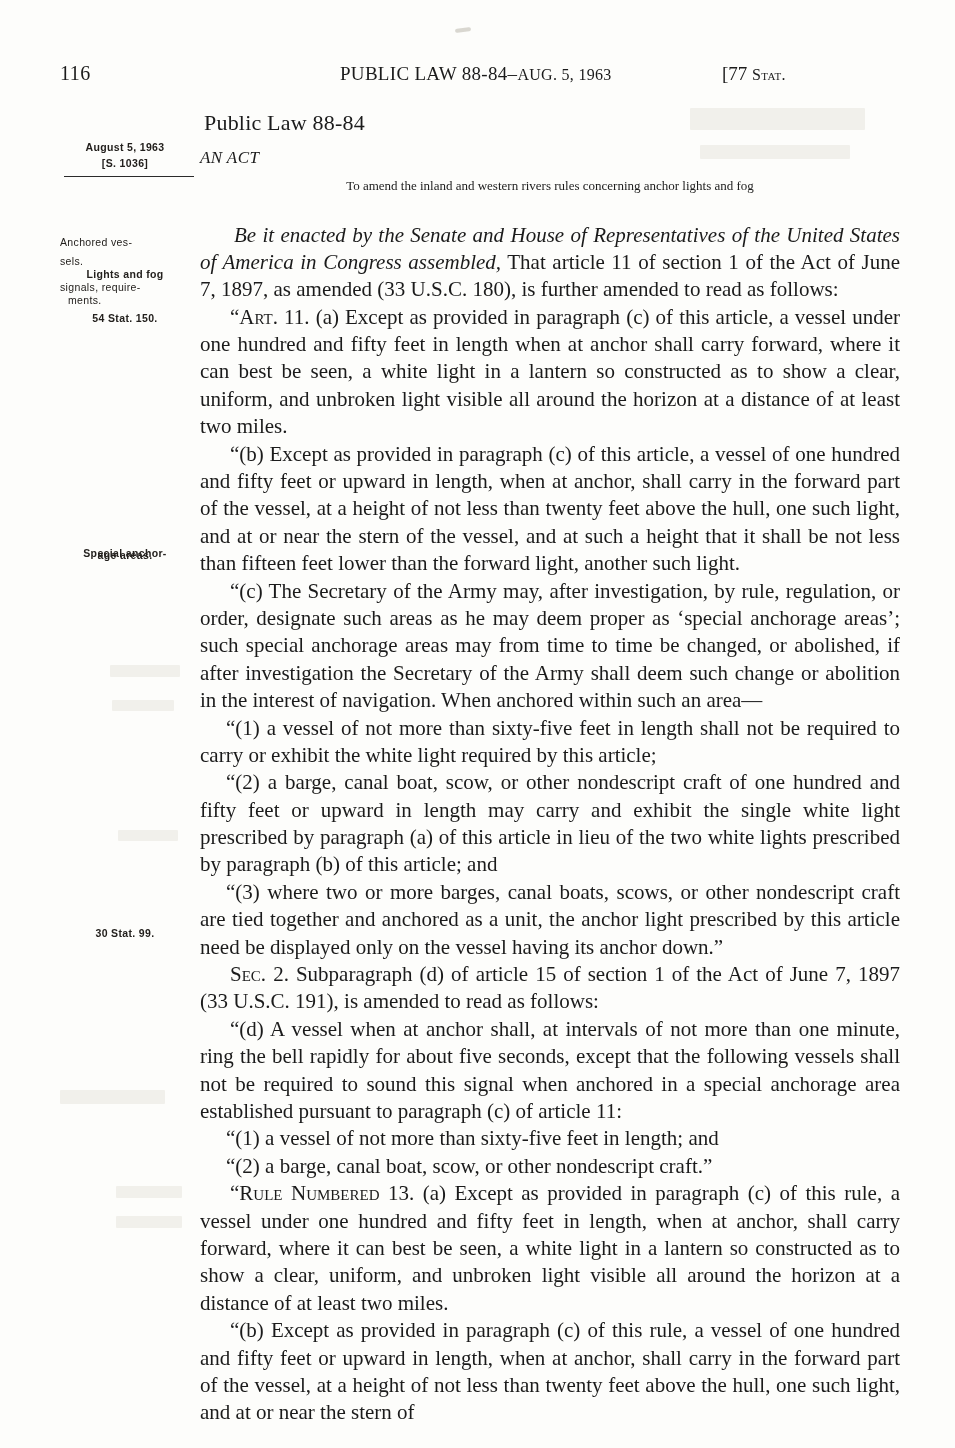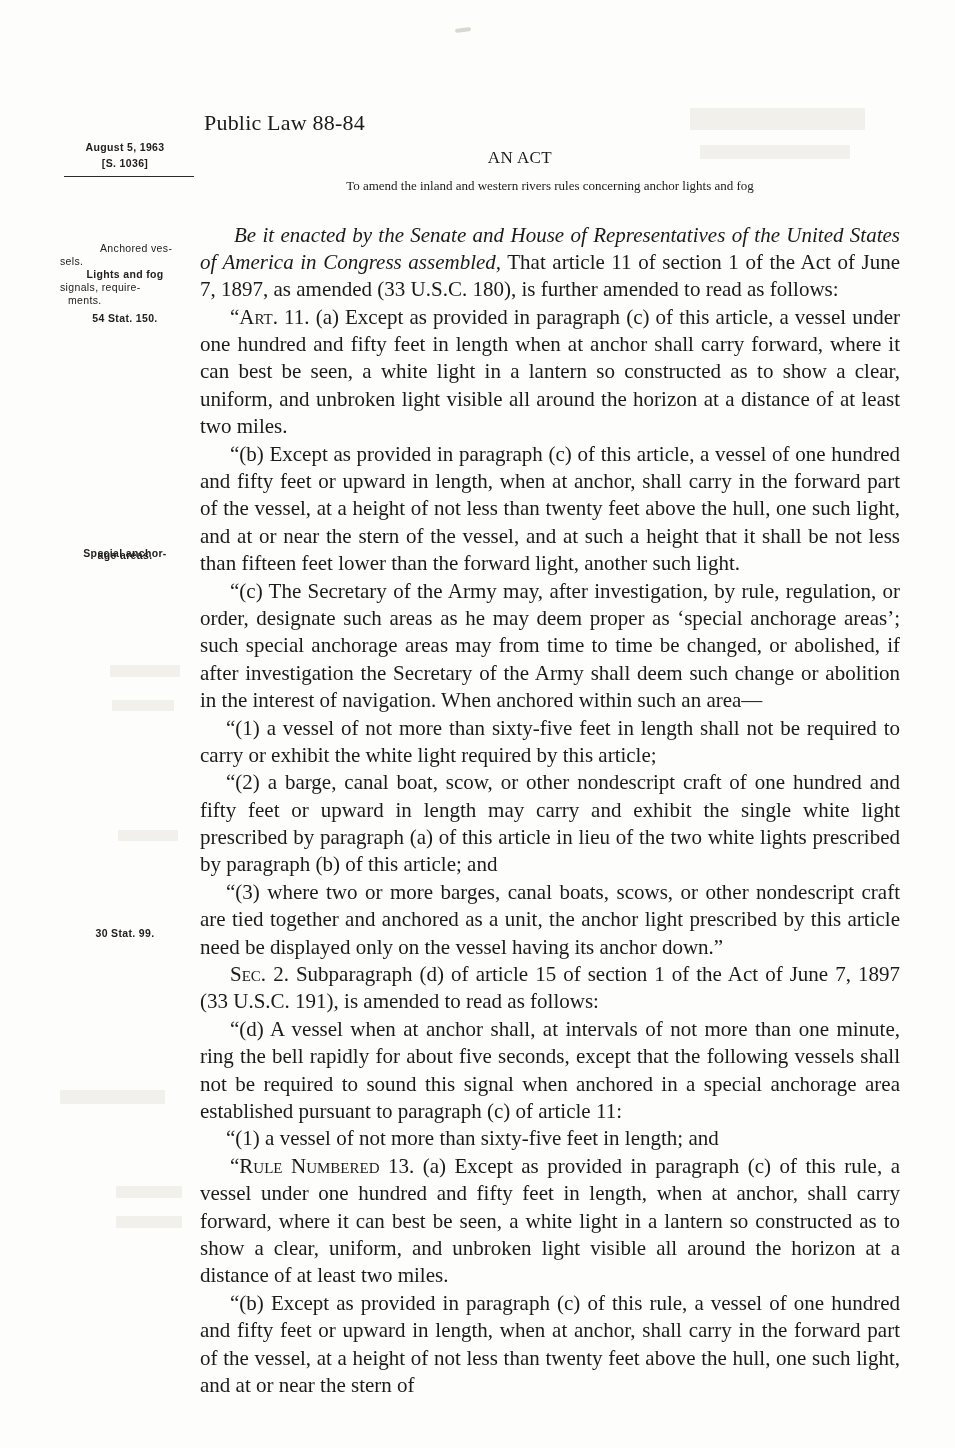--- a/index.html
+++ b/index.html
@@ -88,25 +88,25 @@
     left: 200px;
     top: 110px;
     width: 700px;
   }
   .law-heading {
     font-size: 22px;
     letter-spacing: 0.2px;
     margin: 0 0 12px 4px;
   }
   .an-act {
-    text-align: center;
     font-size: 17px;
     letter-spacing: 0.4px;
     margin: 0 0 8px 0;
     padding-right: 60px;
+    font-style: italic;
   }
   .act-title {
     font-size: 13px;
     text-align: center;
     line-height: 1.5;
     margin: 0 0 26px 0;
     padding: 0 6px;
   }
   p.body {
     font-size: 21px;
@@ -162,25 +162,34 @@
   <div class="smudge" style="left:455px; top:28px;"></div>
   <div class="ghost" style="left:690px; top:108px; width:175px; height:22px;"></div>
   <div class="ghost" style="left:700px; top:145px; width:150px; height:14px;"></div>
   <div class="ghost" style="left:110px; top:665px; width:70px; height:12px;"></div>
   <div class="ghost" style="left:112px; top:700px; width:62px; height:11px;"></div>
   <div class="ghost" style="left:118px; top:830px; width:60px; height:11px;"></div>
   <div class="ghost" style="left:60px; top:1090px; width:105px; height:14px;"></div>
   <div class="ghost" style="left:116px; top:1186px; width:66px; height:12px;"></div>
   <div class="ghost" style="left:116px; top:1216px; width:66px; height:12px;"></div>
 
+  <div class="running-head">
+    <div class="rh-page-number">116</div>
+    <div class="rh-center">
+      <span>PUBLIC LAW 88-84</span><span>–</span><span class="sc">AUG. 5, 1963</span>
+    </div>
+    <div class="rh-right">
+      <span>[77 </span><span class="sc">Stat.</span>
+    </div>
+  </div>
 
   <div class="margin-col">
     <div class="margin-note center" style="top:0px;">August 5, 1963</div>
     <div class="margin-note center" style="top:16px;">[S. 1036]</div>
-    <div class="margin-note" style="top:101px;margin-left:40px;">Anchored ves-</div>
+    <div class="margin-note" style="top:95px;">Anchored ves-</div>
     <div class="margin-note" style="top:114px;">sels.</div>
     <div class="margin-note center" style="top:127px;">Lights and fog</div>
     <div class="margin-note" style="top:140px;">signals, require-</div>
     <div class="margin-note" style="top:153px;margin-left:8px;">ments.</div>
     <div class="margin-note center" style="top:171px;">54 Stat. 150.</div>
     <div class="margin-note center" style="top:406px;">Special anchor-</div>
     <div class="margin-note center" style="top:408px;">age areas.</div>
     <div class="margin-note center" style="top:786px;">30 Stat. 99.</div>
   </div>
   <div class="rule-line"></div>
@@ -208,20 +217,21 @@
     <p class="body sub">“(2) a barge, canal boat, scow, or other nondescript craft of one hundred and fifty feet or upward in length may carry and exhibit the single white light prescribed by paragraph (a) of this article in lieu of the two white lights prescribed by paragraph (b) of this article; and</p>
 
     <p class="body sub2">“(3) where two or more barges, canal boats, scows, or other nondescript craft are tied together and anchored as a unit, the anchor light prescribed by this article need be displayed only on the vessel having its anchor down.”</p>
 
     <p class="body indent"><span class="scb">Sec.</span> 2. Subparagraph (d) of article 15 of section 1 of the Act of June 7, 1897 (33 U.S.C. 191), is amended to read as follows:</p>
 
     <p class="body indent">“(d) A vessel when at anchor shall, at intervals of not more than one minute, ring the bell rapidly for about five seconds, except that the following vessels shall not be required to sound this signal when anchored in a special anchorage area established pursuant to paragraph (c) of article 11:</p>
 
     <p class="body sub">“(1) a vessel of not more than sixty-five feet in length; and</p>
 
+    <p class="body sub">“(2) a barge, canal boat, scow, or other nondescript craft.”</p>
 
 
     <p class="body indent">“<span class="scb">Rule Numbered</span> 13. (a) Except as provided in paragraph (c) of this rule, a vessel under one hundred and fifty feet in length, when at anchor, shall carry forward, where it can best be seen, a white light in a lantern so constructed as to show a clear, uniform, and unbroken light visible all around the horizon at a distance of at least two miles.</p>
 
     <p class="body indent">“(b) Except as provided in paragraph (c) of this rule, a vessel of one hundred and fifty feet or upward in length, when at anchor, shall carry in the forward part of the vessel, at a height of not less than twenty feet above the hull, one such light, and at or near the stern of</p>
 
   </div>
 </div>
 
 </body></html>

